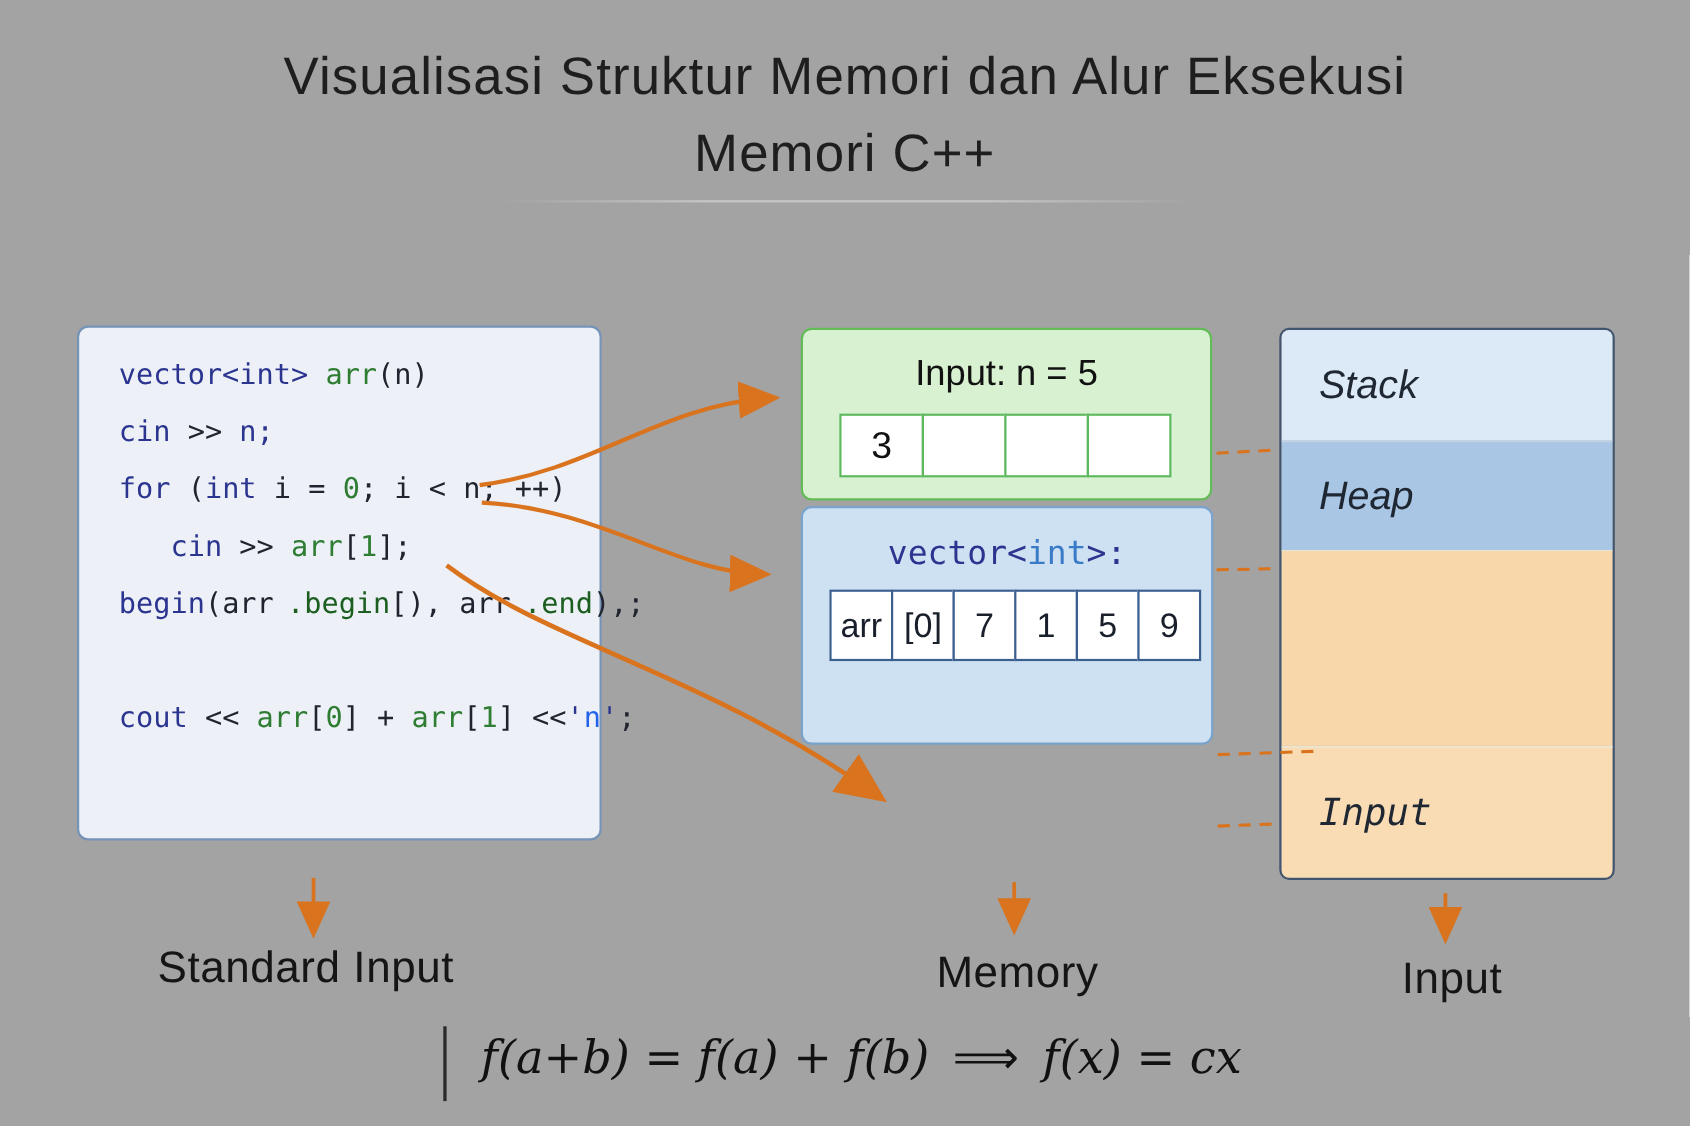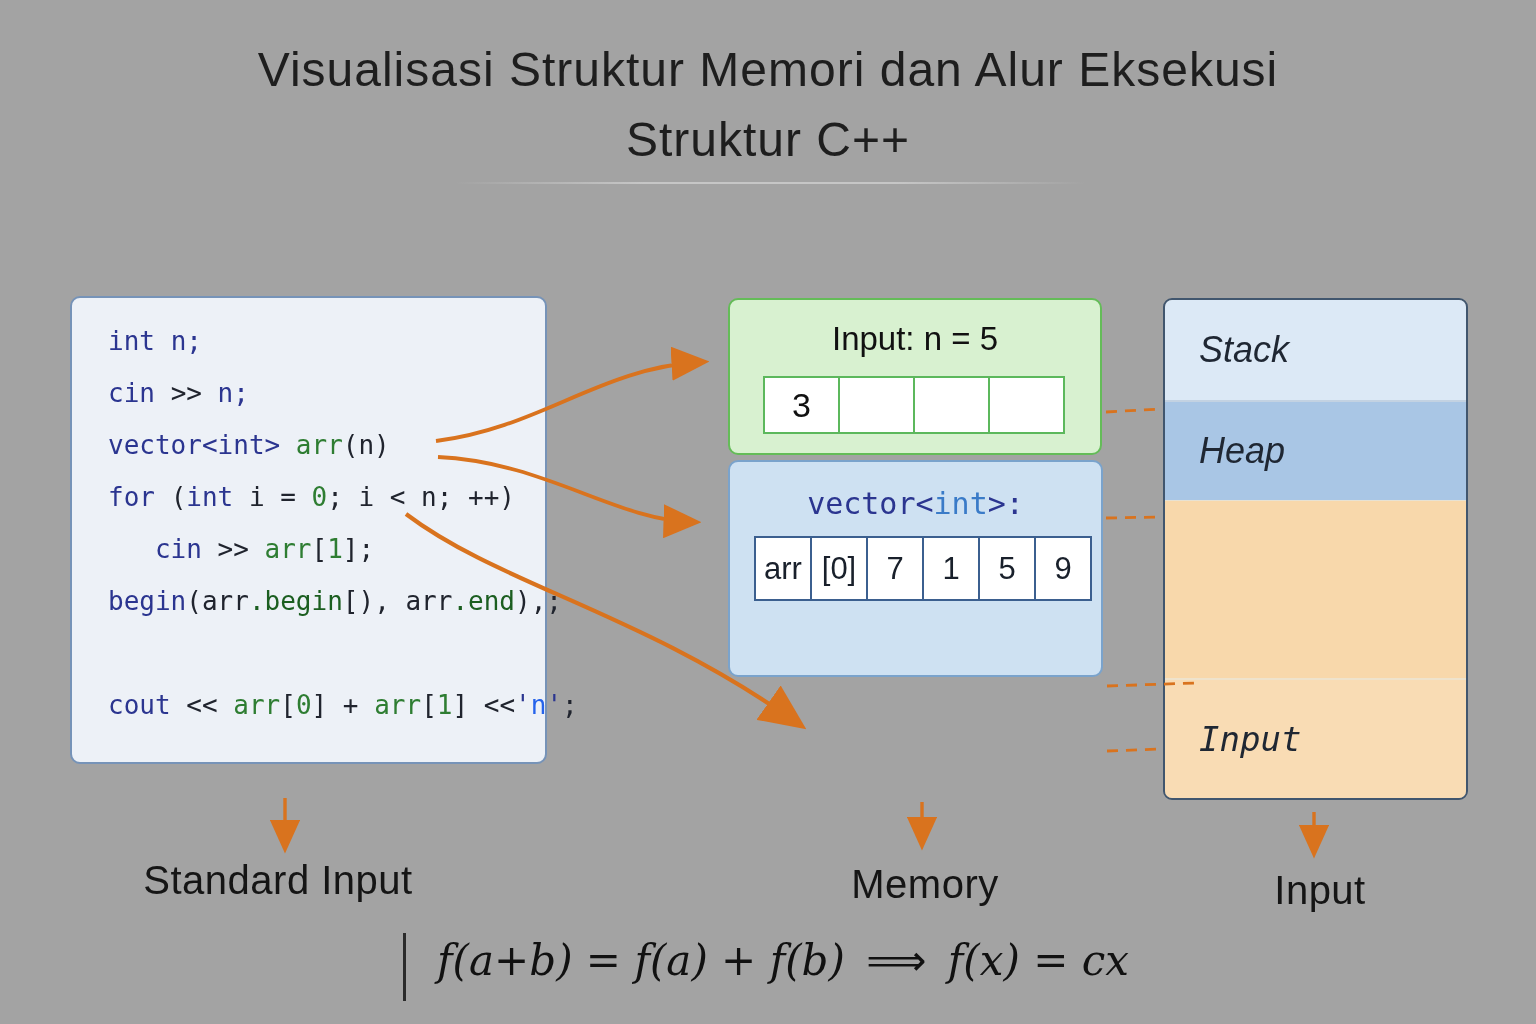--- a/index.html
+++ b/index.html
@@ -19,21 +19,21 @@
 
   
   .code-box{position:absolute;left:70px;top:296px;width:477px;height:468px;
     background:#edf1f7;border:2px solid #7693b8;border-radius:10px;box-sizing:border-box;
     padding:17px 0 0 36px;overflow:visible;}
   .code-line{font-family:"DejaVu Sans Mono",monospace;font-size:26px;line-height:52px;
     white-space:pre;color:#20242e;}
   .tk-kw{color:#2b3590;}
   .tk-pl{color:#20242e;}
   .tk-gr{color:#2e7d32;}
-  .tk-grd{color:#1b5e20;}
+  .tk-grd{color:#1b5e20;margin-left:12px;}
   .tk-lit{color:#2563eb;}
   .tk-int{color:#3a7bc8;}
 
   
   .input-box{position:absolute;left:728px;top:298px;width:374px;height:157px;
     background:#d8f1d0;border:2px solid #64bc58;border-radius:10px;box-sizing:border-box;}
   .input-title{position:absolute;top:20px;left:0;width:100%;text-align:center;
     font-size:33px;color:#111;}
   .input-cells{position:absolute;left:33px;top:76px;display:flex;}
   .input-cell{width:77px;height:58px;background:#ffffff;border:2px solid #5cb85c;
@@ -82,27 +82,26 @@
 
   
   .overlay{position:absolute;left:0;top:0;width:1536px;height:1024px;pointer-events:none;z-index:60;}
 </style>
 </head>
 <body>
 
 <div class="canvas">
 
   <div class="title1">Visualisasi Struktur Memori dan Alur Eksekusi</div>
-  <div class="title2">Struktur C++</div>
+  <div class="title2">Memori C++</div>
   <div class="divider"></div>
 
   <div class="code-box">
-    <div class="code-line"><span class="tk-kw">int </span><span class="tk-kw">n;</span></div>
+    <div class="code-line"><span class="tk-kw">vector&lt;int&gt;</span><span class="tk-pl"> </span><span class="tk-gr">arr</span><span class="tk-pl">(n)</span></div>
     <div class="code-line"><span class="tk-kw">cin </span><span class="tk-pl">&gt;&gt; </span><span class="tk-kw">n;</span></div>
-    <div class="code-line"><span class="tk-kw">vector&lt;int&gt;</span><span class="tk-pl"> </span><span class="tk-gr">arr</span><span class="tk-pl">(n)</span></div>
     <div class="code-line"><span class="tk-kw">for </span><span class="tk-pl">(</span><span class="tk-kw">int</span><span class="tk-pl"> i = </span><span class="tk-gr">0</span><span class="tk-pl">; i &lt; n; ++)</span></div>
     <div class="code-line"><span class="tk-pl">   </span><span class="tk-kw">cin </span><span class="tk-pl">&gt;&gt; </span><span class="tk-gr">arr</span><span class="tk-pl">[</span><span class="tk-gr">1</span><span class="tk-pl">];</span></div>
     <div class="code-line"><span class="tk-kw">begin</span><span class="tk-pl">(arr</span><span class="tk-grd">.begin</span><span class="tk-pl">[), arr</span><span class="tk-grd">.end</span><span class="tk-pl">),;</span></div>
     <div class="code-line">&nbsp;</div>
     <div class="code-line"><span class="tk-kw">cout </span><span class="tk-pl">&lt;&lt; </span><span class="tk-gr">arr</span><span class="tk-pl">[</span><span class="tk-gr">0</span><span class="tk-pl">] + </span><span class="tk-gr">arr</span><span class="tk-pl">[</span><span class="tk-gr">1</span><span class="tk-pl">] &lt;&lt;</span><span class="tk-kw">'</span><span class="tk-lit">n</span><span class="tk-kw">'</span><span class="tk-pl">;</span></div>
   </div>
 
   <div class="input-box">
     <div class="input-title">Input: n = 5</div>
     <div class="input-cells">

